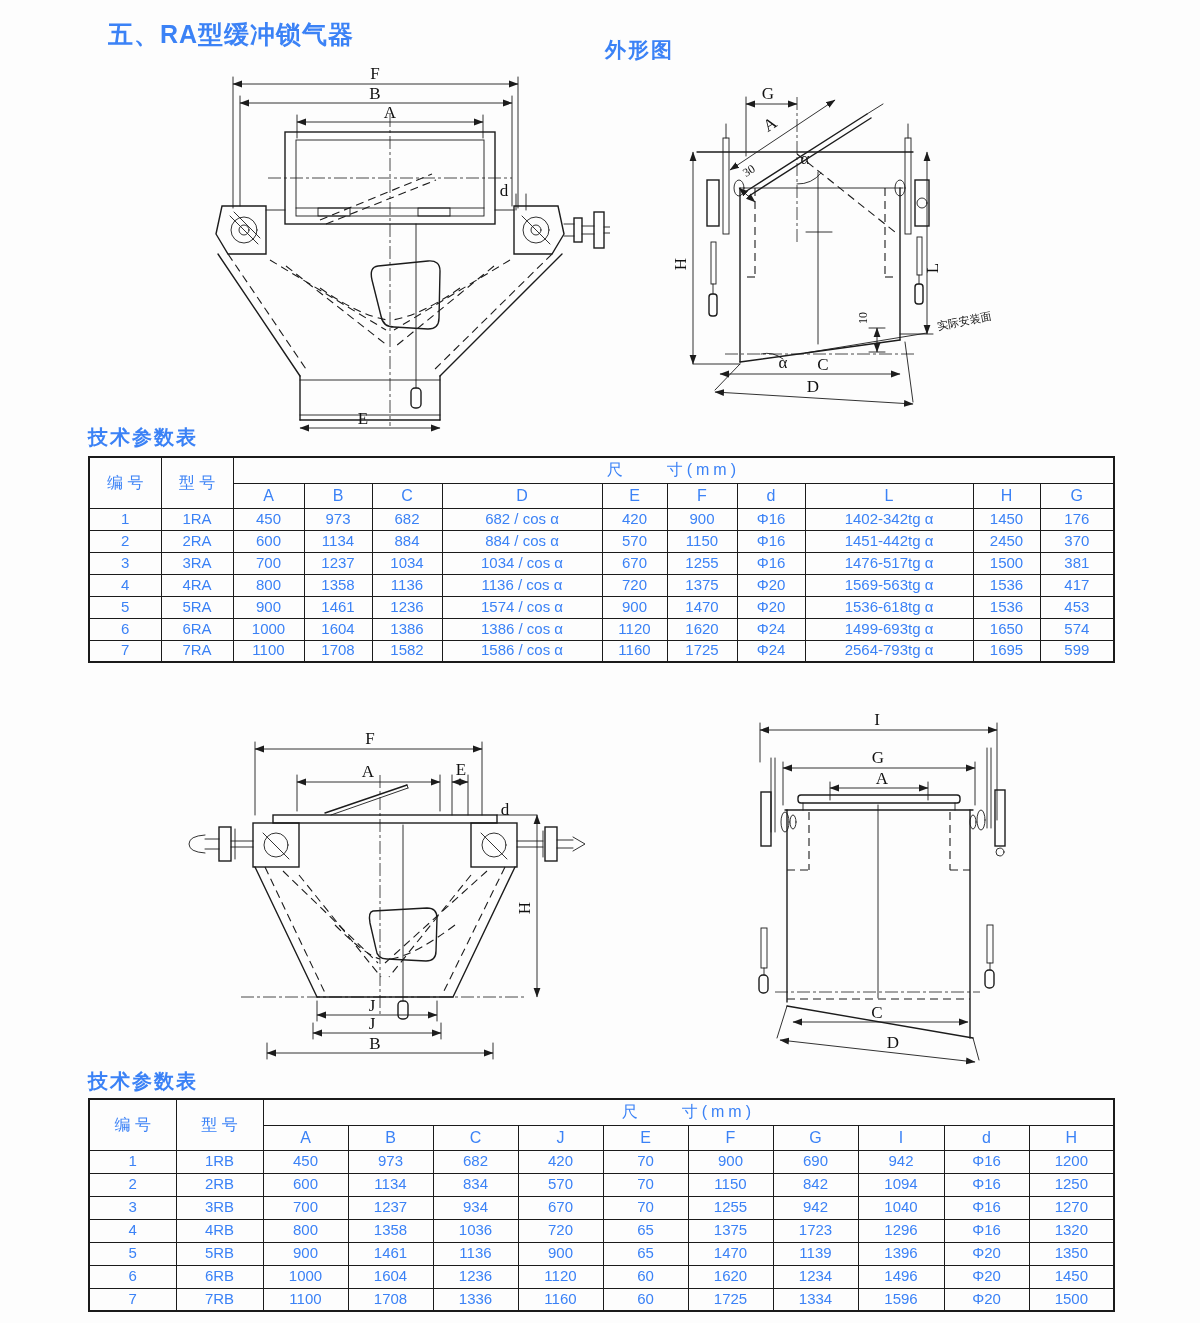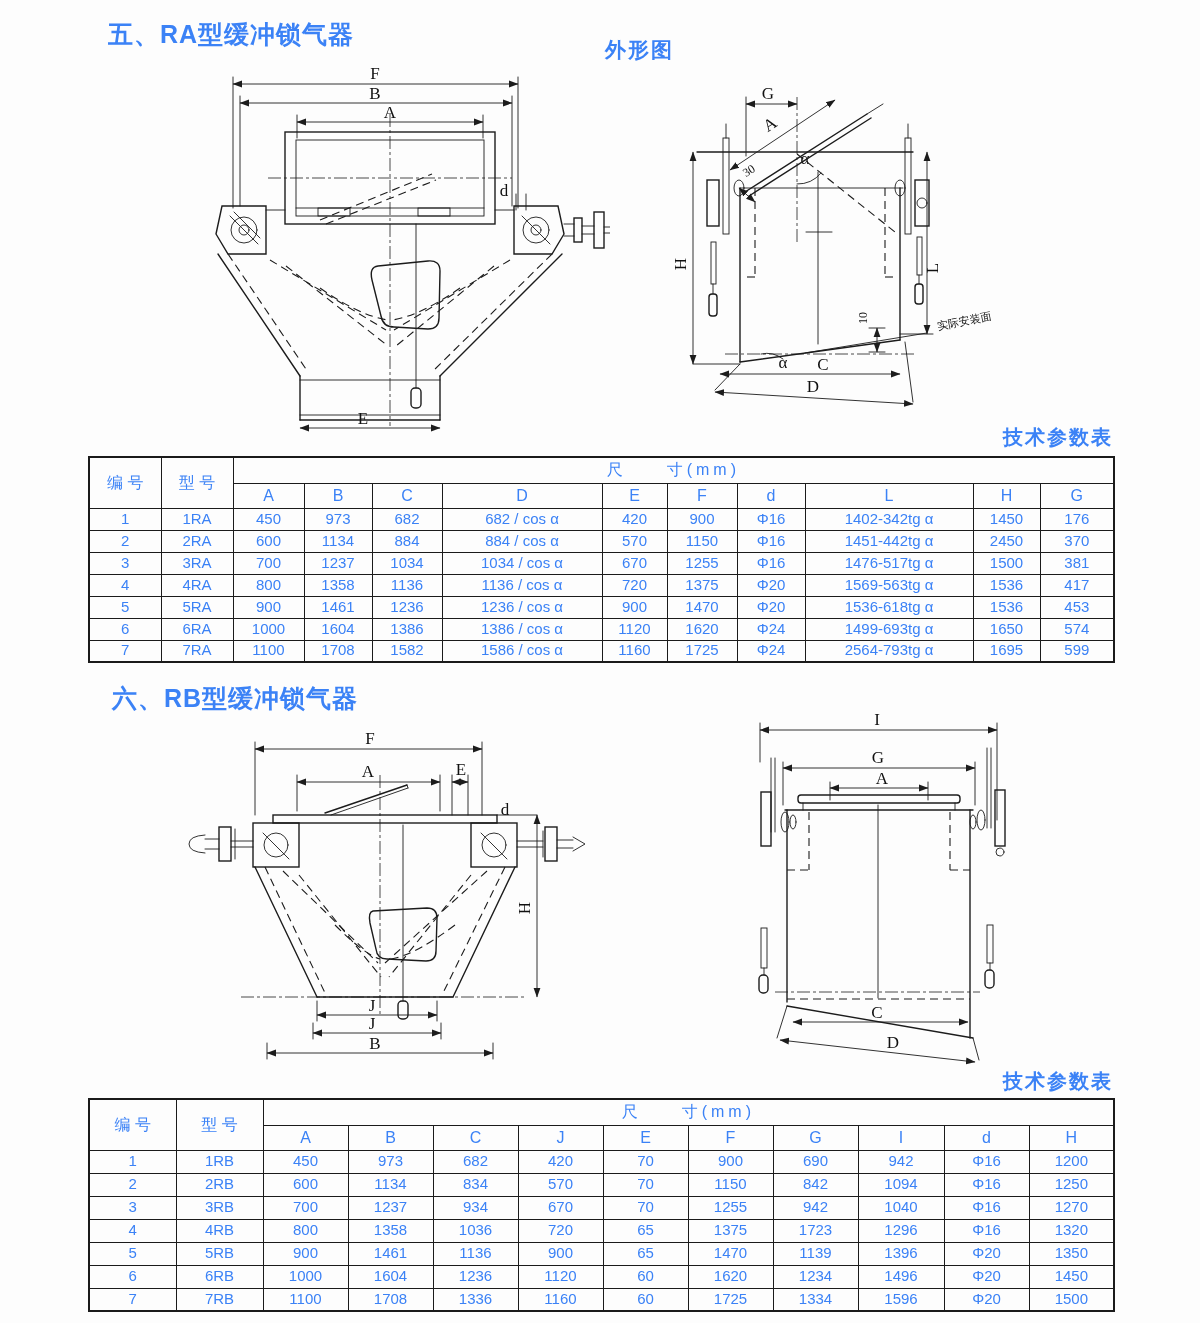--- a/index.html
+++ b/index.html
@@ -6,21 +6,21 @@
   html,body { background:#ffffff; }
   .page {
     position:relative; width:1200px; height:1323px;
     background:#fdfdfd; color:#3b82f6;
     font-family:"Liberation Sans", sans-serif;
     overflow:hidden;
   }
   .abs { position:absolute; }
   .sec-title { font-size:25px; font-weight:bold; letter-spacing:1px; }
   .sub-title { font-size:21px; font-weight:bold; letter-spacing:2px; }
-  .tbl-title { width:1025px; text-align:right; font-size:20px; font-weight:bold; letter-spacing:2px; }
+  .tbl-title { width:1025px; text-align:left; font-size:20px; font-weight:bold; letter-spacing:2px; }
 
   table.spec { border-collapse:collapse; table-layout:fixed; width:1025px;
                border:2px solid #1b1b1b; background:#fdfdfd;padding-left:28px; }
   table.spec th, table.spec td {
     border:1px solid #1b1b1b; text-align:center; vertical-align:middle;
     font-size:15px; font-weight:normal; padding:0; line-height:1.25;
     white-space:nowrap; overflow:hidden;
   }
   table.spec thead tr:first-child th { height:26px; font-size:16px; }
   table.spec thead tr:last-child  th { height:25px; font-size:16px; }
@@ -308,21 +308,21 @@
             <td>1569-563tg α</td>
             <td>1536</td>
             <td>417</td>
           </tr>
           <tr>
             <td>5</td>
             <td>5RA</td>
             <td>900</td>
             <td>1461</td>
             <td>1236</td>
-            <td>1236 / cos α</td>
+            <td>1574 / cos α</td>
             <td>900</td>
             <td>1470</td>
             <td>Φ20</td>
             <td>1536-618tg α</td>
             <td>1536</td>
             <td>453</td>
           </tr>
           <tr>
             <td>6</td>
             <td>6RA</td>
@@ -348,21 +348,20 @@
             <td>1725</td>
             <td>Φ24</td>
             <td>2564-793tg α</td>
             <td>1695</td>
             <td>599</td>
           </tr>
         </tbody>
     </table>
   </div>
 
-  <div class="abs sec-title" style="left:112px; top:682px;">六、RB型缓冲锁气器</div>
 
   <svg class="abs" style="left:175px; top:715px;" width="450" height="350" viewBox="0 0 450 350">
     <g>
       <line class="dim" x1="80" y1="34" x2="307" y2="34" marker-start="url(#arr)" marker-end="url(#arr)"></line>
       <text class="lbl" x="195" y="29" text-anchor="middle">F</text>
       <line class="dim" x1="122" y1="67" x2="265" y2="67" marker-start="url(#arr)" marker-end="url(#arr)"></line>
       <text class="lbl" x="193" y="62" text-anchor="middle">A</text>
       <line class="dim" x1="277" y1="67" x2="293" y2="67" marker-start="url(#arr)" marker-end="url(#arr)"></line>
       <text class="lbl" x="286" y="60" text-anchor="middle">E</text>
       <line class="th" x1="80" y1="27" x2="80" y2="100"></line>

